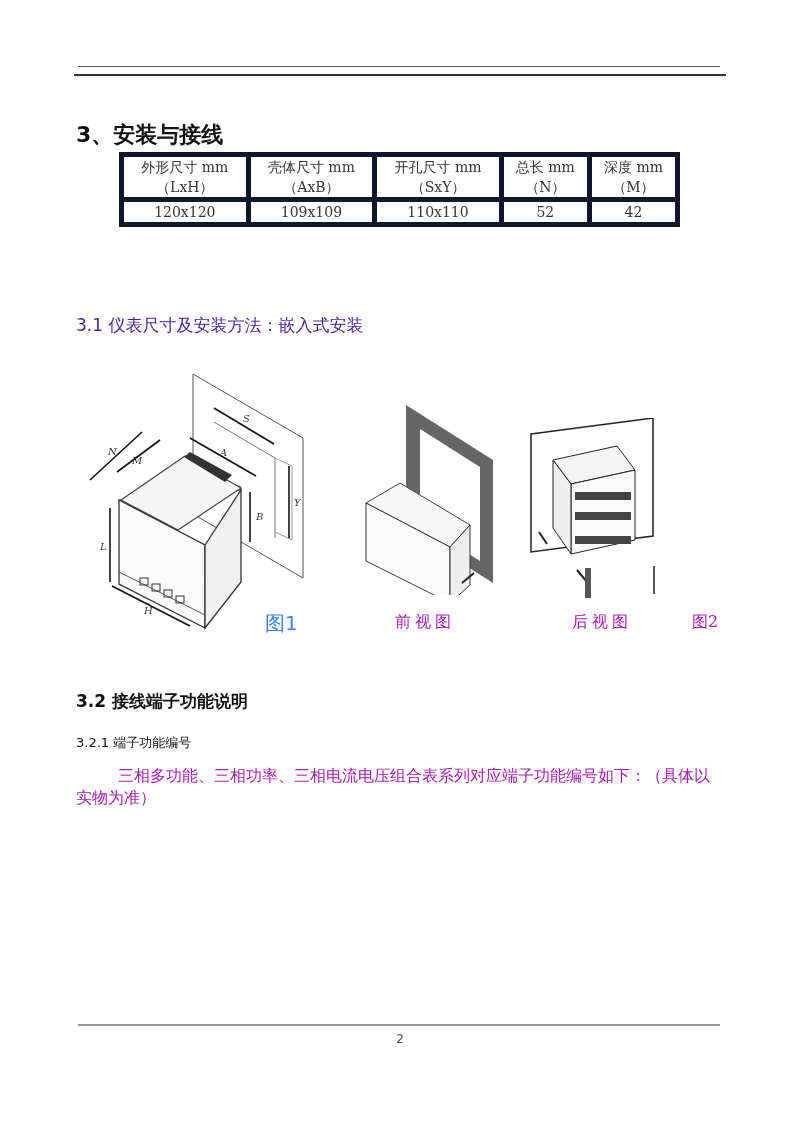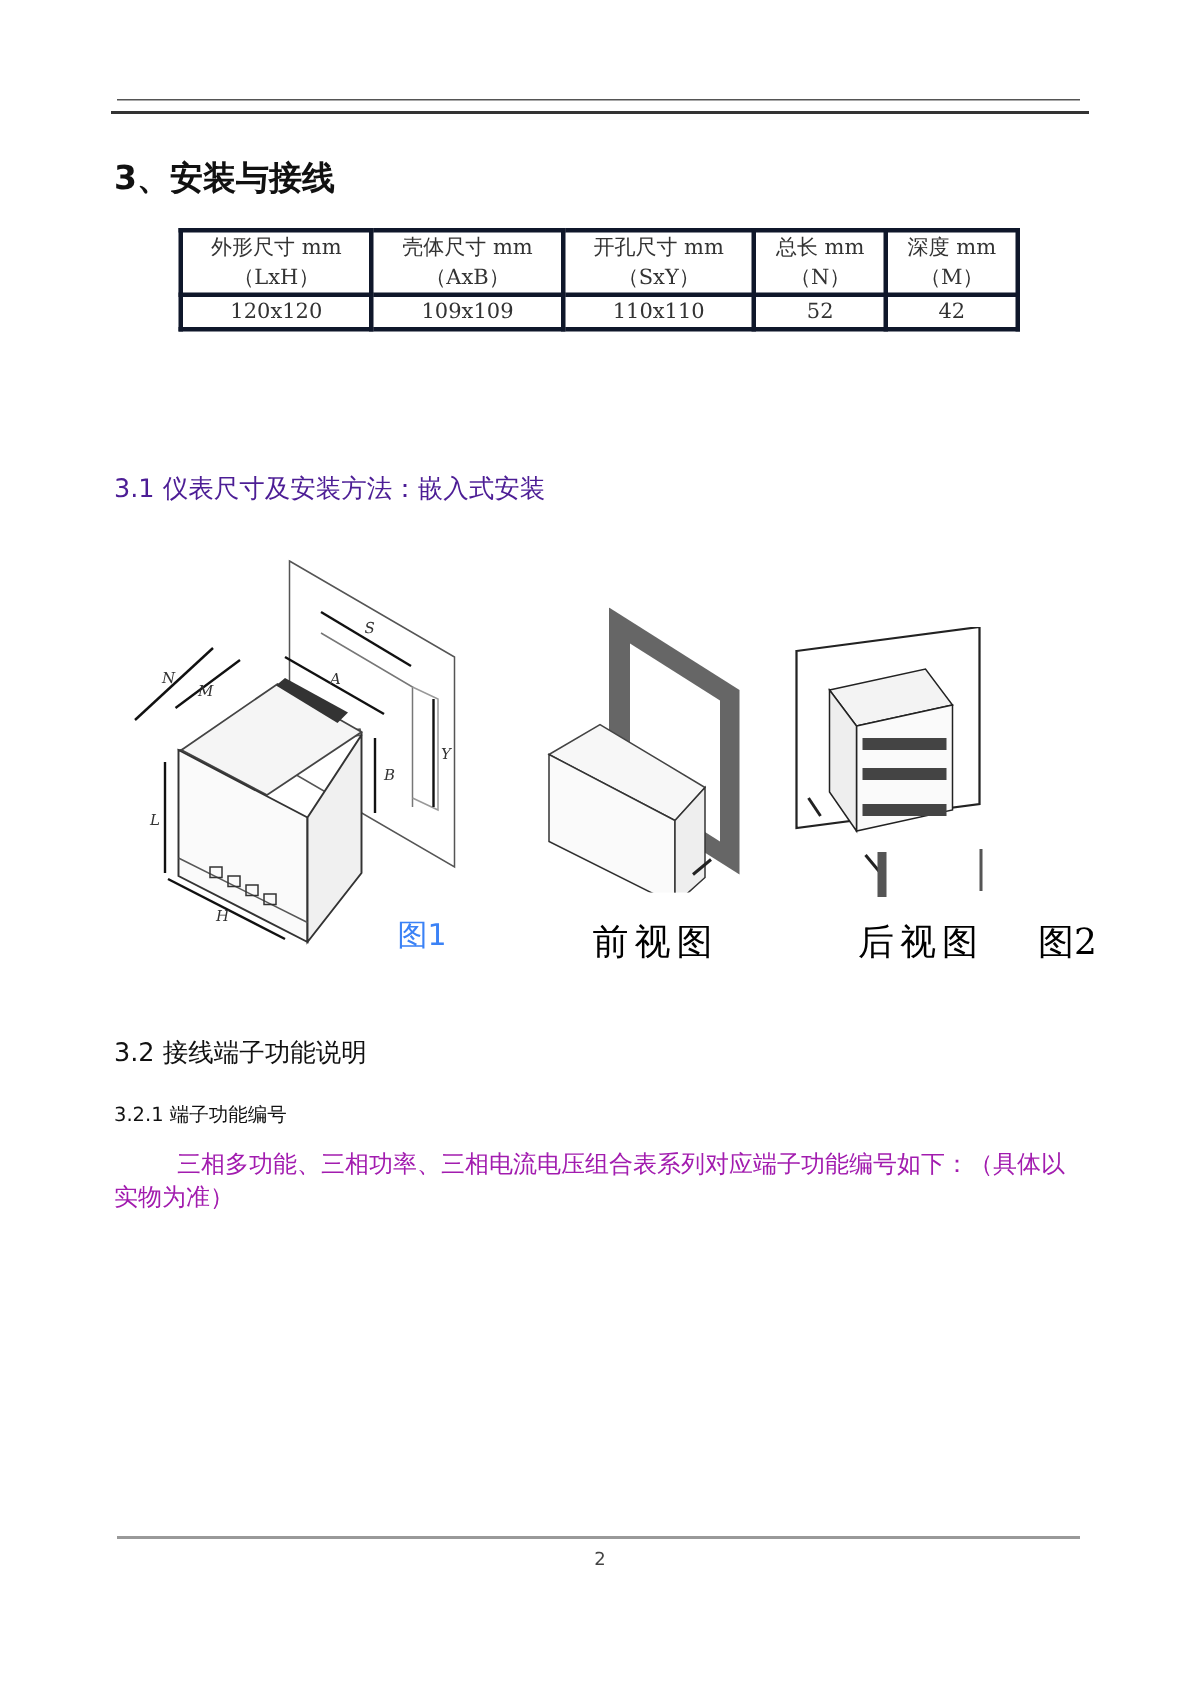--- a/index.html
+++ b/index.html
@@ -1,28 +1,28 @@
 <!DOCTYPE html>
 <html><head>
 <meta charset="utf-8">
 <style>
   html, body { margin:0; padding:0; background:#fff; }
   body { width:800px; height:1131px; position:relative; overflow:hidden; font-family:"DejaVu Serif", serif; color:#222; }
   .hr1 { position:absolute; left:78px; top:66px; width:642px; height:1px; background:#555; }
   .hr2 { position:absolute; left:74px; top:74px; width:652px; height:2px; background:#333; }
-  .h1 { position:absolute; left:76px; top:104px; font-family:"DejaVu Sans", sans-serif; font-weight:bold; font-size:22px; color:#111; letter-spacing:0px; }
+  .h1 { position:absolute; left:76px; top:120px; font-family:"DejaVu Sans", sans-serif; font-weight:bold; font-size:22px; color:#111; letter-spacing:0px; }
   table.spec { position:absolute; left:119px; top:152px; width:561px; border-collapse:collapse; font-size:14px; color:#333; }
-  table.spec td { border:3px solid #0f172a; text-align:center; height:20px; padding:0; line-height:20px; }
+  table.spec td { border:5px solid #0f172a; text-align:center; height:20px; padding:0; line-height:20px; }
   table.spec td.hdr { height:40px; line-height:20px; }
   .h2 { position:absolute; left:76px; top:314px; font-size:17px; color:#4c1d95; font-family:"DejaVu Sans", sans-serif; }
-  .h2b { position:absolute; left:76px; top:690px; font-size:17px; color:#111; font-family:"DejaVu Sans", sans-serif; }
+  .h2b { position:absolute; left:76px; top:690px; font-size:17px; color:#111; font-family:"DejaVu Sans", sans-serif;font-weight:bold; }
   .h3 { position:absolute; left:76px; top:734px; font-size:13px; color:#111; font-family:"DejaVu Sans", sans-serif; }
   .para { position:absolute; left:76px; top:765px; width:648px; font-size:16px; line-height:22px; color:#a21caf; text-indent:42px; }
   .fig { position:absolute; }
-  .cap { position:absolute; font-size:24px; color:#000000; letter-spacing:4px; }
+  .cap { position:absolute; font-size:16px; color:#a21caf; letter-spacing:4px; }
   .cap-sm { position:absolute; font-size:20px; color:#3b82f6; font-family:"DejaVu Sans", sans-serif; }
   .footer-line { position:absolute; left:78px; top:1024px; width:642px; height:2px; background:#999; }
   .page-num { position:absolute; left:0; width:800px; top:1032px; text-align:center; font-size:12px; color:#444; font-family:"DejaVu Sans", sans-serif; }
 </style>
 </head>
 <body>
 
 <div class="hr1"></div>
 <div class="hr2"></div>
 

